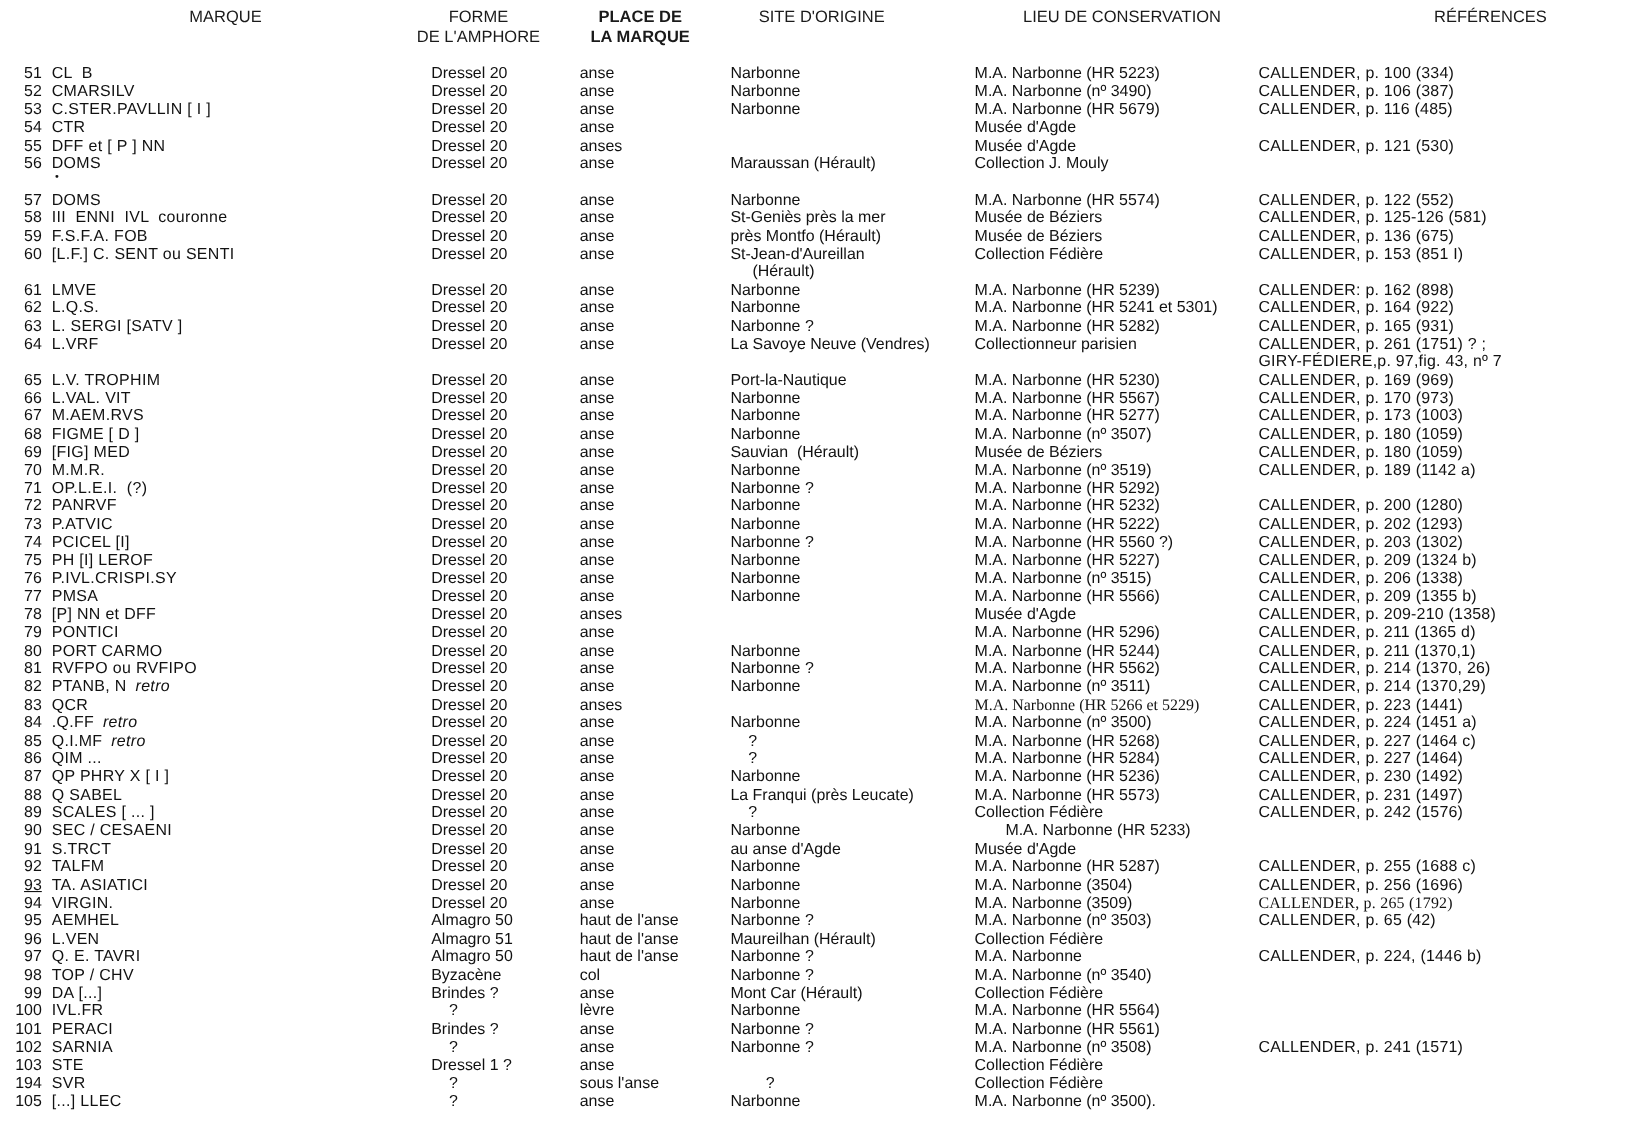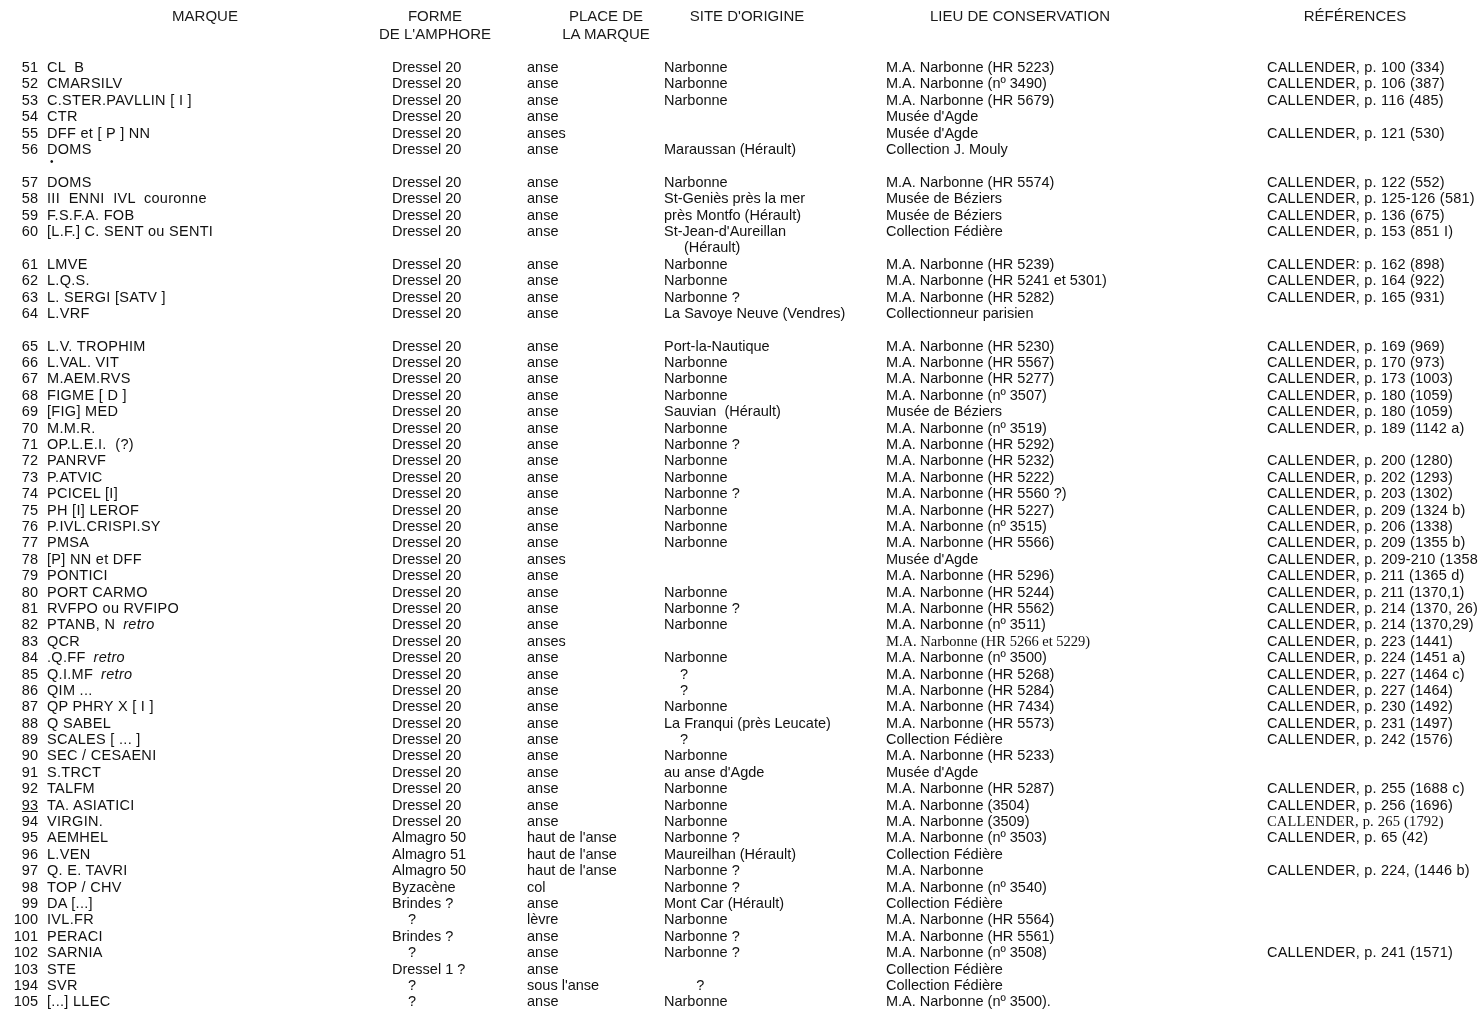--- a/index.html
+++ b/index.html
@@ -9,36 +9,36 @@
   #rows { position:absolute; left:0; top:59px; width:1478px; }
   .row { position:relative; height:16.4px; font-size:14.5px; line-height:16.4px; white-space:nowrap; }
   .row.tall { height:32.8px; }
   .c { position:absolute; top:0; }
   .num { left:8px; width:30px; text-align:right; }
   .mark { left:47px; letter-spacing:0.3px; }
   .forme { left:392px; }
   .place { left:527px; }
   .site { left:664px; }
   .lieu { left:886px; }
-  .ref { left:1267px; letter-spacing:0.2px; }
+  .ref { left:1144px; letter-spacing:0.2px; }
   .cont { display:block; padding-left:20px; }
   .dot { display:block; font-size:10px; line-height:10px; padding-left:3px; }
   .retro { font-style:italic; margin-left:8px; }
 </style>
 </head>
 <body>
 
 <div class="hdr" style="left:160px;width:90px;">
   <span>MARQUE</span>
 </div>
 <div class="hdr" style="left:355px;width:160px;">
   <span>FORME</span>
   <span>DE L'AMPHORE</span>
 </div>
-<div class="hdr" style="left:551px;width:110px;">
+<div class="hdr" style="left:527px;width:110px;font-weight:bold;">
   <span>PLACE DE</span>
   <span>LA MARQUE</span>
 </div>
 <div class="hdr" style="left:672px;width:150px;">
   <span>SITE  D'ORIGINE</span>
 </div>
 <div class="hdr" style="left:910px;width:220px;">
   <span>LIEU DE CONSERVATION</span>
 </div>
 <div class="hdr" style="left:1290px;width:130px;">
@@ -162,20 +162,21 @@
       <span class="c lieu" style="white-space: pre;"><span>M.A. Narbonne (HR 5282)</span></span>
       <span class="c ref" style="white-space: pre;"><span>CALLENDER, p. 165 (931)</span></span>
     </div>
     <div class="row tall">
       <span class="c num" style="white-space: pre;"><span>64</span></span>
       <span class="c mark" style="white-space: pre;"><span>L.VRF</span></span>
       <span class="c forme" style="white-space: pre;"><span>Dressel 20</span></span>
       <span class="c place" style="white-space: pre;"><span>anse</span></span>
       <span class="c site" style="white-space: pre;"><span>La Savoye Neuve (Vendres)</span></span>
       <span class="c lieu" style="white-space: pre;"><span>Collectionneur parisien</span></span>
+      <span class="c ref" style="white-space: pre;"><span>CALLENDER, p. 261 (1751) ? ;</span><span style="display: block;">GIRY-FÉDIERE,p. 97,fig. 43, nº 7</span></span>
     </div>
     <div class="row">
       <span class="c num" style="white-space: pre;"><span>65</span></span>
       <span class="c mark" style="white-space: pre;"><span>L.V. TROPHIM</span></span>
       <span class="c forme" style="white-space: pre;"><span>Dressel 20</span></span>
       <span class="c place" style="white-space: pre;"><span>anse</span></span>
       <span class="c site" style="white-space: pre;"><span>Port-la-Nautique</span></span>
       <span class="c lieu" style="white-space: pre;"><span>M.A. Narbonne (HR 5230)</span></span>
       <span class="c ref" style="white-space: pre;"><span>CALLENDER, p. 169 (969)</span></span>
     </div>
@@ -367,21 +368,21 @@
       <span class="c site" style="white-space: pre;"><span>    ?</span></span>
       <span class="c lieu" style="white-space: pre;"><span>M.A. Narbonne (HR 5284)</span></span>
       <span class="c ref" style="white-space: pre;"><span>CALLENDER, p. 227 (1464)</span></span>
     </div>
     <div class="row">
       <span class="c num" style="white-space: pre;"><span>87</span></span>
       <span class="c mark" style="white-space: pre;"><span>QP PHRY X [ I ]</span></span>
       <span class="c forme" style="white-space: pre;"><span>Dressel 20</span></span>
       <span class="c place" style="white-space: pre;"><span>anse</span></span>
       <span class="c site" style="white-space: pre;"><span>Narbonne</span></span>
-      <span class="c lieu" style="white-space: pre;"><span>M.A. Narbonne (HR 7434)</span></span>
+      <span class="c lieu" style="white-space: pre;"><span>M.A. Narbonne (HR 5236)</span></span>
       <span class="c ref" style="white-space: pre;"><span>CALLENDER, p. 230 (1492)</span></span>
     </div>
     <div class="row">
       <span class="c num" style="white-space: pre;"><span>88</span></span>
       <span class="c mark" style="white-space: pre;"><span>Q SABEL</span></span>
       <span class="c forme" style="white-space: pre;"><span>Dressel 20</span></span>
       <span class="c place" style="white-space: pre;"><span>anse</span></span>
       <span class="c site" style="white-space: pre;"><span>La Franqui (près Leucate)</span></span>
       <span class="c lieu" style="white-space: pre;"><span>M.A. Narbonne (HR 5573)</span></span>
       <span class="c ref" style="white-space: pre;"><span>CALLENDER, p. 231 (1497)</span></span>
@@ -394,21 +395,21 @@
       <span class="c site" style="white-space: pre;"><span>    ?</span></span>
       <span class="c lieu" style="white-space: pre;"><span>Collection Fédière</span></span>
       <span class="c ref" style="white-space: pre;"><span>CALLENDER, p. 242 (1576)</span></span>
     </div>
     <div class="row">
       <span class="c num" style="white-space: pre;"><span>90</span></span>
       <span class="c mark" style="white-space: pre;"><span>SEC / CESAENI</span></span>
       <span class="c forme" style="white-space: pre;"><span>Dressel 20</span></span>
       <span class="c place" style="white-space: pre;"><span>anse</span></span>
       <span class="c site" style="white-space: pre;"><span>Narbonne</span></span>
-      <span class="c lieu" style="white-space: pre;"><span>M.A. Narbonne (HR 5233)</span></span>
+      <span class="c lieu" style="white-space: pre; margin-left: 28px;"><span>M.A. Narbonne (HR 5233)</span></span>
       <span class="c ref" style="white-space: pre;"><span></span></span>
     </div>
     <div class="row">
       <span class="c num" style="white-space: pre;"><span>91</span></span>
       <span class="c mark" style="white-space: pre;"><span>S.TRCT</span></span>
       <span class="c forme" style="white-space: pre;"><span>Dressel 20</span></span>
       <span class="c place" style="white-space: pre;"><span>anse</span></span>
       <span class="c site" style="white-space: pre;"><span>au anse d'Agde</span></span>
       <span class="c lieu" style="white-space: pre;"><span>Musée d'Agde</span></span>
       <span class="c ref" style="white-space: pre;"><span></span></span>

